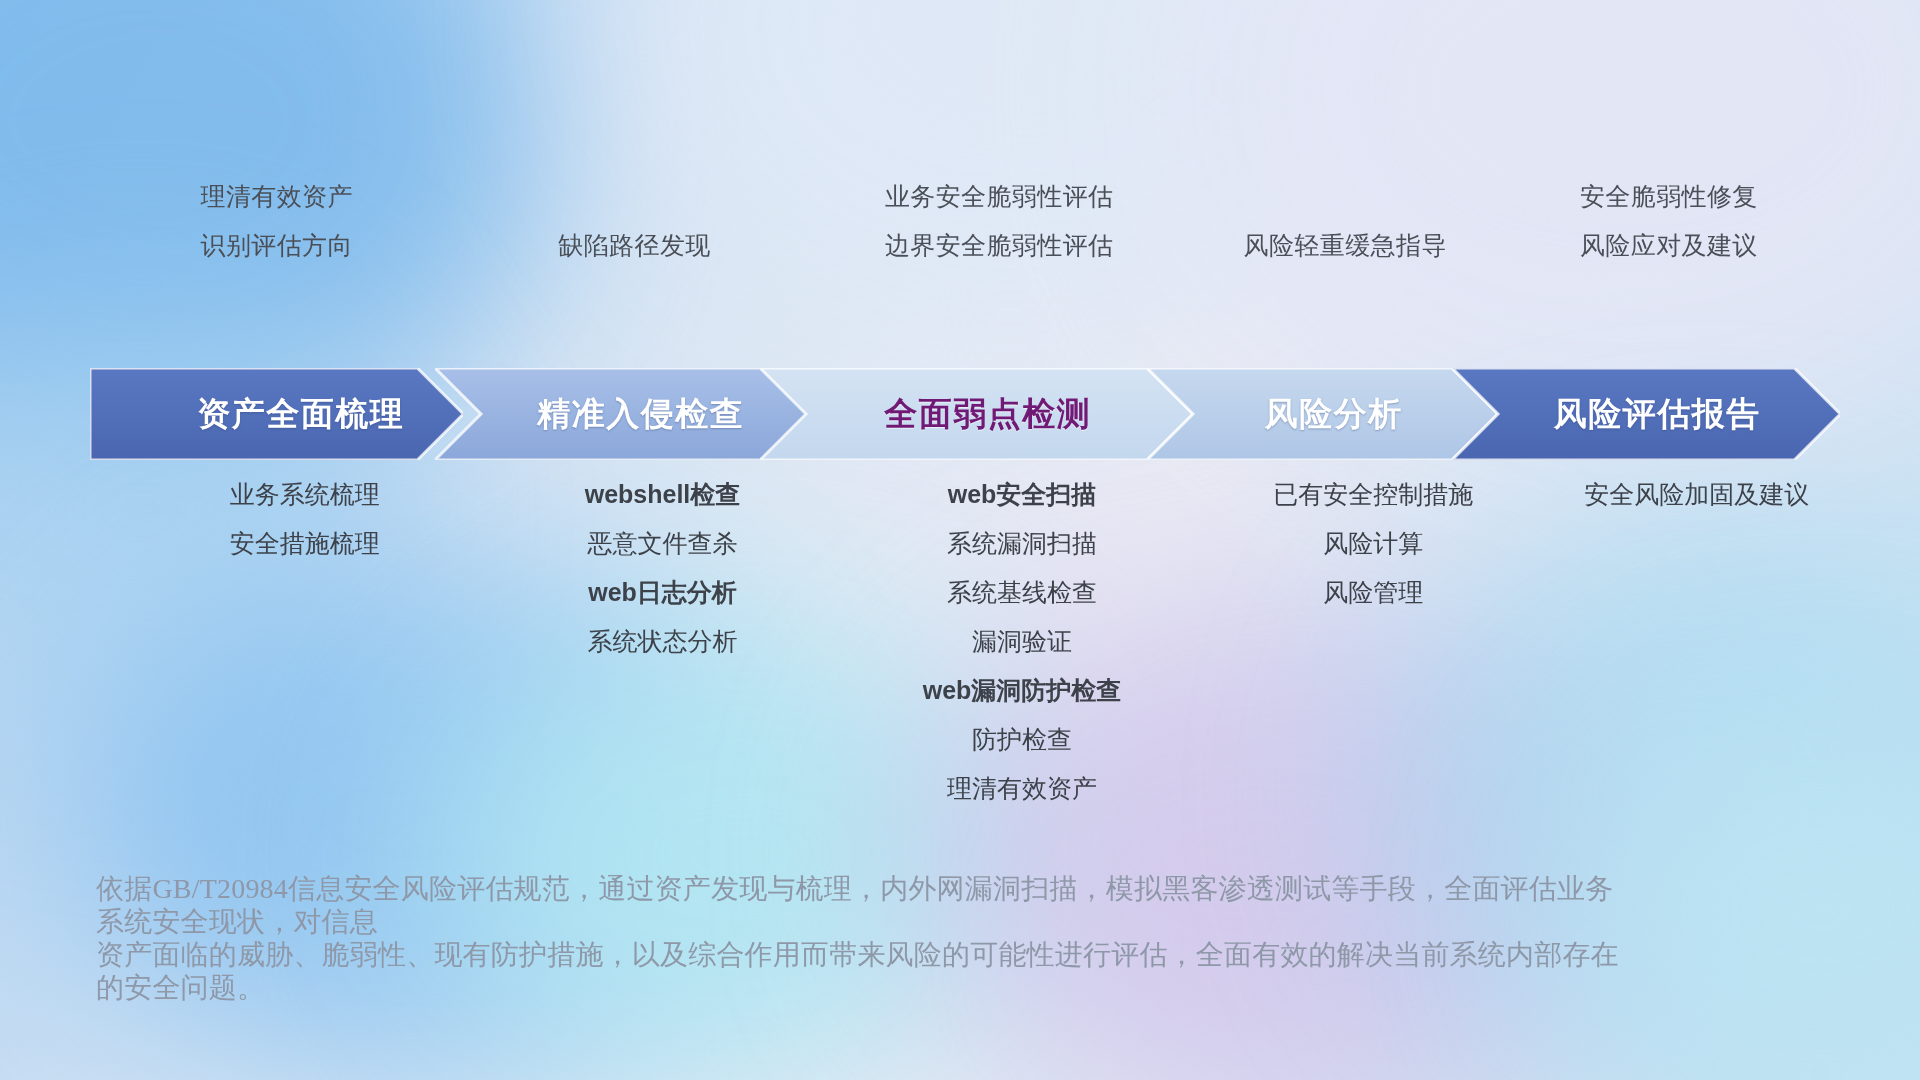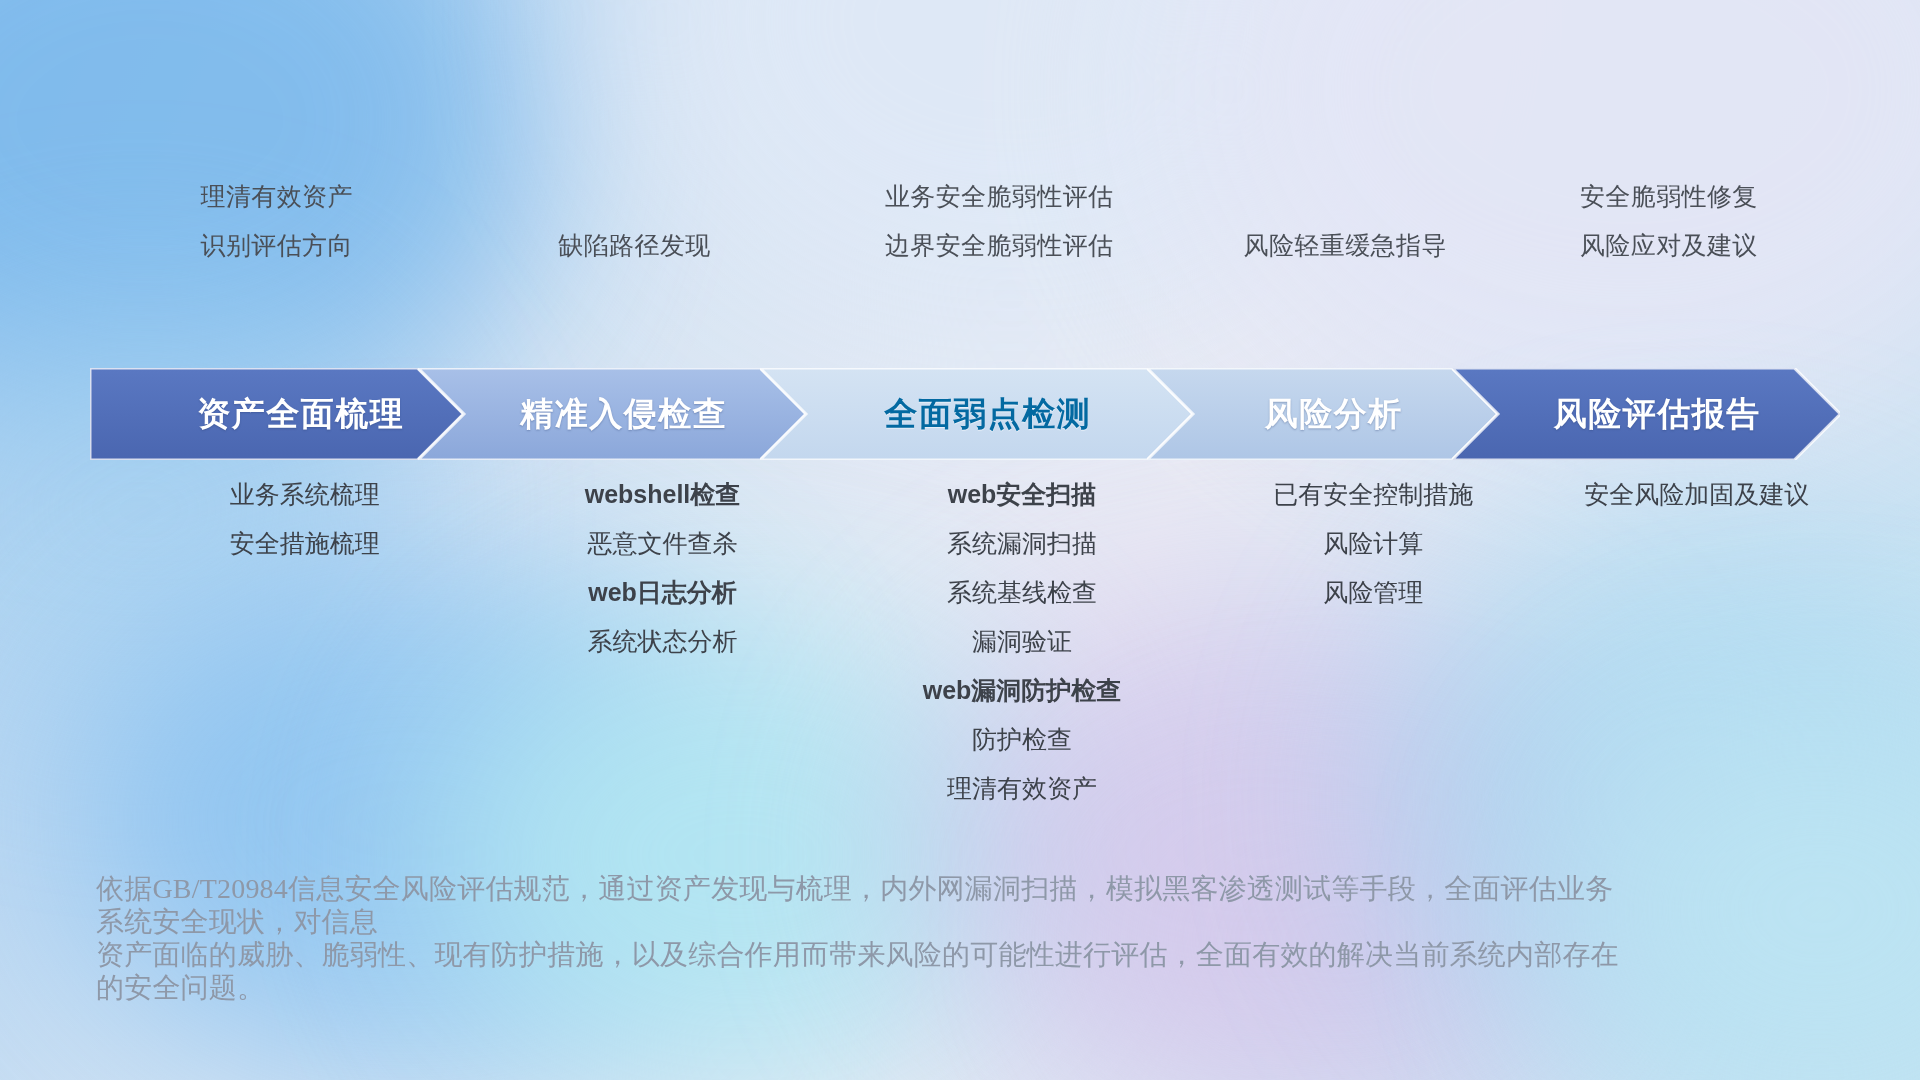--- a/index.html
+++ b/index.html
@@ -105,21 +105,21 @@
   .chev .shape svg { display: block; width: 100%; height: 100%; }
   .chev .label {
     position: relative;
     z-index: 2;
     font-size: 33px;
     font-weight: bold;
     letter-spacing: 1.5px;
     white-space: nowrap;
   }
   .label-light { color: #ffffff; text-shadow: 0 1px 2px rgba(40,60,110,.35); }
-  .label-blue  { color: #0369a1; text-shadow: 0 1px 1px rgba(255,255,255,.6); text-align: right; }
+  .label-blue  { color: #701a75; text-shadow: 0 1px 1px rgba(255,255,255,.6); text-align: right; }
 
   
   .detail-row {
     position: absolute;
     left: 0;
     top: 470px;
     width: 1920px;
     height: 380px;
     margin-left: 28px;
   }
@@ -199,21 +199,21 @@
                 <linearGradient id="g0" x1="0" y1="0" x2="0" y2="1">
                   <stop offset="0%" stop-color="#5a78c2"></stop>
                   <stop offset="100%" stop-color="#4a66b0"></stop>
                 </linearGradient>
               </defs>
               <polygon points="0,0 327.3590733590733,0 373.3590733590733,46 327.3590733590733,92 0,92" fill="url(#g0)" stroke="rgba(255,255,255,.78)" stroke-width="3"></polygon>
             </svg>
           </div>
           <span class="label label-light" style="margin-left: 0px;">资产全面梳理</span>
         </div>
-        <div class="chev" style="left: 328px; width: 388.293px;">
+        <div class="chev" style="left: 345px; width: 388.293px;">
           <div class="shape">
             <svg viewBox="0 0 388.2934362934363 92" preserveAspectRatio="none">
               <defs>
                 <linearGradient id="g1" x1="0" y1="0" x2="0" y2="1">
                   <stop offset="0%" stop-color="#a8c0e8"></stop>
                   <stop offset="100%" stop-color="#8ba7da"></stop>
                 </linearGradient>
               </defs>
               <polygon points="0,0 342.2934362934363,0 388.2934362934363,46 342.2934362934363,92 0,92 46,46" fill="url(#g1)" stroke="rgba(255,255,255,.78)" stroke-width="3"></polygon>
             </svg>

